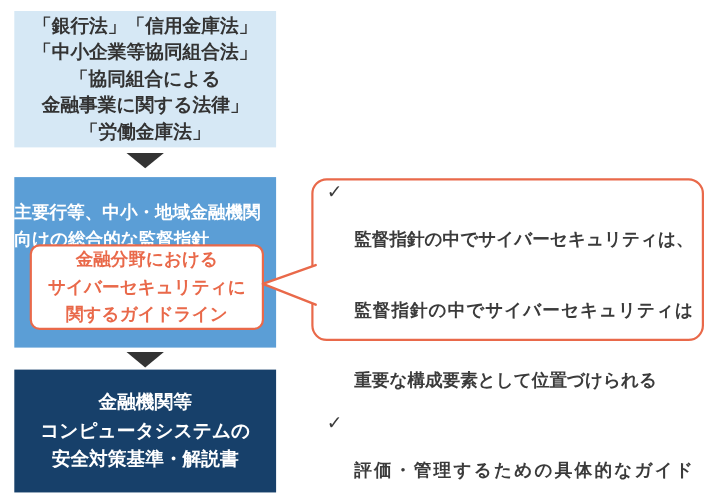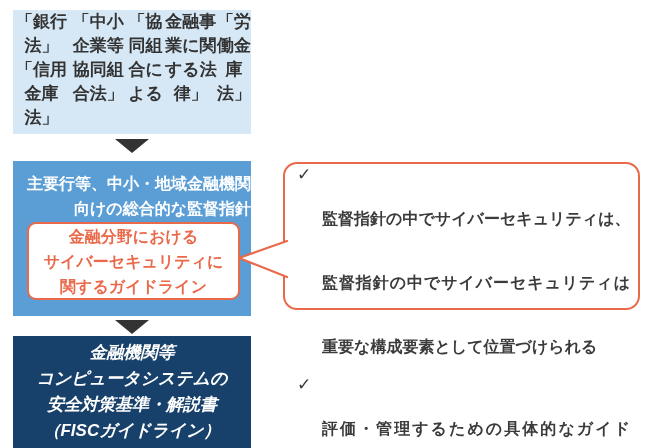--- a/index.html
+++ b/index.html
@@ -13,34 +13,34 @@
   html,body{margin:0;padding:0;background:#fff;}
   #stage{
     position:relative;width:650px;height:448px;background:#fff;overflow:hidden;
     font-family:"Liberation Sans","DejaVu Sans",sans-serif;
     font-weight:bold;-webkit-font-smoothing:antialiased;
   }
   .box{position:absolute;box-sizing:border-box;text-align:center;}
   .law-box{
     left:13px;top:10px;width:238px;height:124px;background:var(--light-blue);
     color:var(--text-dark);font-size:17px;line-height:24px;
-    display:flex;flex-direction:row;justify-content:center;
+    display:flex;flex-direction:column;justify-content:center;
   }
   .sup-box{left:13px;top:161px;width:238px;height:155px;background:var(--mid-blue);}
-  .sup-header{color:#fff;font-size:16px;line-height:25px;padding-top:10px;text-align:right;}
+  .sup-header{color:#fff;font-size:16px;line-height:25px;padding-top:20px;text-align:left;}
   .inner-box{
     position:absolute;box-sizing:border-box;left:14px;top:61px;width:213px;height:78px;
     background:#fff;border:2px solid var(--orange);border-radius:9px;
     color:var(--orange);font-size:16px;line-height:25px;text-align:center;
     display:flex;flex-direction:column;justify-content:space-between;
   }
   .fisc-box{
     left:13px;top:336px;width:238px;height:112px;background:var(--navy);
     color:#fff;font-size:17px;line-height:26px;
-    display:flex;flex-direction:column;justify-content:center;font-style:italic;
+    display:flex;flex-direction:column;justify-content:center;
   }
   .down-arrow{
     position:absolute;left:115px;width:0;height:0;
     border-left:17px solid transparent;border-right:17px solid transparent;
     border-top:14px solid var(--text-dark);
   }
   .arrow1{top:139px;}
   .arrow2{top:320px;}
   .callout{
     position:absolute;box-sizing:border-box;left:283px;top:162px;width:357px;height:148px;
@@ -81,21 +81,20 @@
       <div>関するガイドライン</div>
     </div>
   </div>
 
   <div class="down-arrow arrow2"></div>
 
   <div class="box fisc-box">
     <div>金融機関等</div>
     <div>コンピュータシステムの</div>
     <div>安全対策基準・解説書</div>
-    <div>（FISCガイドライン）</div>
   </div>
 
   <div class="callout">
     <div class="callout-item">
       <span class="check">✓</span>
       <div class="c-lines">
         <div class="c-line j">監督指針の中でサイバーセキュリティは、</div>
         <div class="c-line j">監督指針の中でサイバーセキュリティは</div>
         <div class="c-line">重要な構成要素として位置づけられる</div>
       </div>

